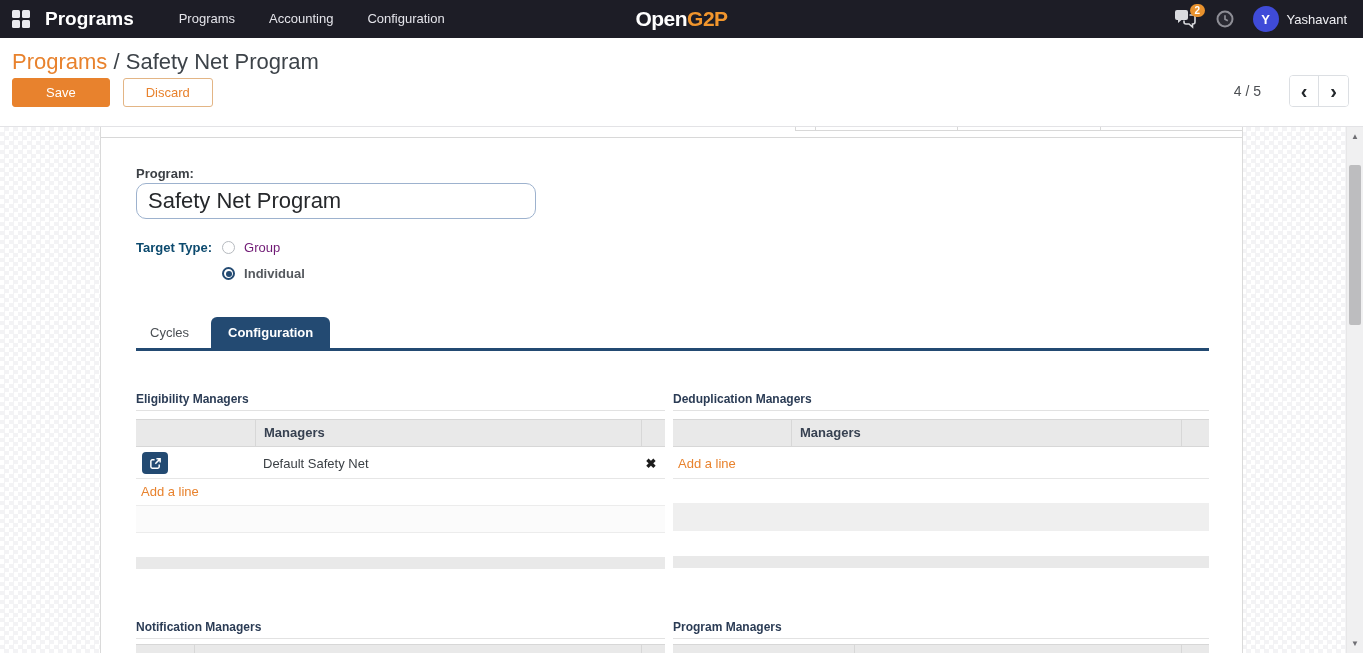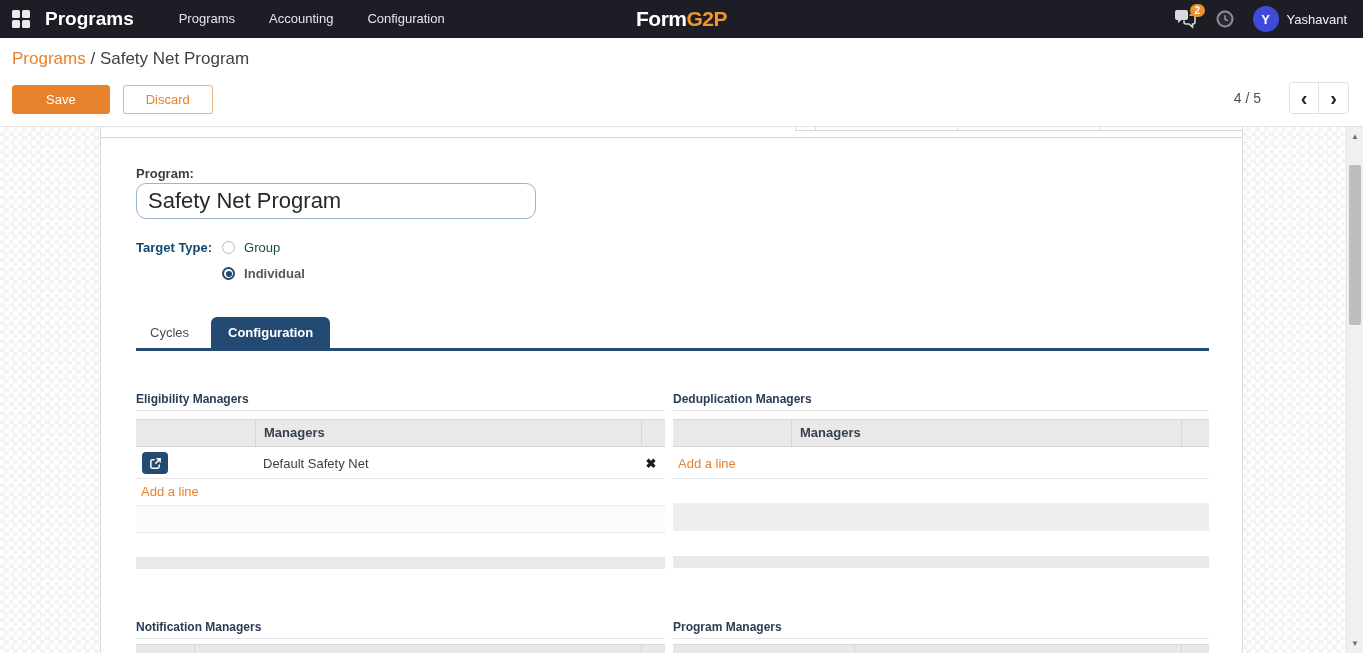--- a/index.html
+++ b/index.html
@@ -24,21 +24,21 @@
   .badge { position:absolute; top:-4px; right:-8px; background:#e8912d; color:#fff;
     font-size:10px; font-weight:bold; border-radius:8px; padding:1px 4.5px; line-height:11px; }
   .avatar-wrap { display:flex; align-items:center; gap:8px; cursor:pointer; }
   .avatar { width:26px; height:26px; border-radius:50%; background:#3f4bd8; color:#fff;
     font-size:13px; font-weight:bold; display:flex; align-items:center; justify-content:center; }
   .user-name { font-size:13px; color:#f0f0f4; }
 
   
   .cp { height:89px; background:#fff; border-bottom:1px solid #e3e3e6;
     padding:11px 14px 0 12px; position:relative; }
-  .breadcrumb { font-size:17px; color:#3d4349; margin-bottom:13px; }
+  .breadcrumb { font-size:22px; color:#3d4349; }
   .breadcrumb .bc-link { color:#e8822d; cursor:pointer; }
   .cp-row2 { display:flex; align-items:flex-end; }
   .btn-save { background:#e8822d; border:1px solid #e8822d; color:#fff; font-size:13px;
     padding:6px 33px; border-radius:3px; cursor:pointer;
     font-family:"Liberation Sans",sans-serif; }
   .btn-discard { background:#fff; border:1px solid #e3b585; color:#e8822d; font-size:13px;
     padding:6px 22px; border-radius:3px; margin-left:13px; cursor:pointer;
     font-family:"Liberation Sans",sans-serif; }
   .pager { margin-left:auto; display:flex; align-items:center; gap:28px; }
   .pager-text { font-size:14px; color:#4c4f53; }
@@ -70,21 +70,21 @@
     font-family:"Liberation Sans",sans-serif; background:#fff; outline:none; }
 
   .target-group { top:113px; left:35px; display:flex; }
   .tt-label { font-size:13px; font-weight:bold; color:#0c4a6e; margin-right:10px; }
   .radio-col { display:flex; flex-direction:column; gap:11px; }
   .radio-row { display:flex; align-items:center; gap:9px; cursor:pointer; }
   .radio { width:13px; height:13px; border-radius:50%; background:#fff; }
   .radio.off { border:1.5px solid #b6babf; }
   .radio.on { border:2px solid #234a72; position:relative; }
   .radio.on::after { content:""; position:absolute; inset:1.5px; border-radius:50%; background:#234a72; }
-  .radio-label { font-size:13px; color:#14532d; }
+  .radio-label { font-size:13px; color:#701a75; }
   .radio-row.sel .radio-label { color:#55595e; font-weight:bold; }
 
   
   .tabs { top:190px; left:35px; display:flex; align-items:flex-end; height:31px; }
   .tab { font-size:13px; color:#4a4f54; padding:0 14px; line-height:31px; cursor:pointer; }
   .tab.active { background:#234a72; color:#fff; font-weight:bold; border-radius:6px 6px 0 0;
     padding:0 17px; margin:0 8px; }
   .tabs-underline { top:221px; left:35px; width:1073px; height:3px; background:#234a72; }
 
   .section-title { font-size:12px; font-weight:bold; color:#2b3c55; }
@@ -127,21 +127,21 @@
       <span></span>
       <span></span>
   </div>
   <span class="brand">Programs</span>
   <div class="nav-menu">
     <span class="nav-item">Programs</span>
     <span class="nav-item">Accounting</span>
     <span class="nav-item">Configuration</span>
   </div>
   <div class="nav-logo">
-    <span class="p1">Form</span><span class="p2">G2P</span>
+    <span class="p1">Open</span><span class="p2">G2P</span>
   </div>
   <div class="nav-right">
     <div class="chat-wrap">
       <svg width="24" height="22" viewBox="0 0 24 22">
         <path d="M2 4a2 2 0 0 1 2-2h9a2 2 0 0 1 2 2v6a2 2 0 0 1-2 2H8.5L5 15v-3H4a2 2 0 0 1-2-2z" fill="#d9dade"></path>
         <path d="M16.5 7h3.5a2 2 0 0 1 2 2v5a2 2 0 0 1-2 2h-.5v3l-3.5-3h-3a2 2 0 0 1-2-2v-1.5" fill="none" stroke="#d9dade" stroke-width="1.6"></path>
       </svg>
       <span class="badge">2</span>
     </div>
     <svg width="20" height="20" viewBox="0 0 24 24">

